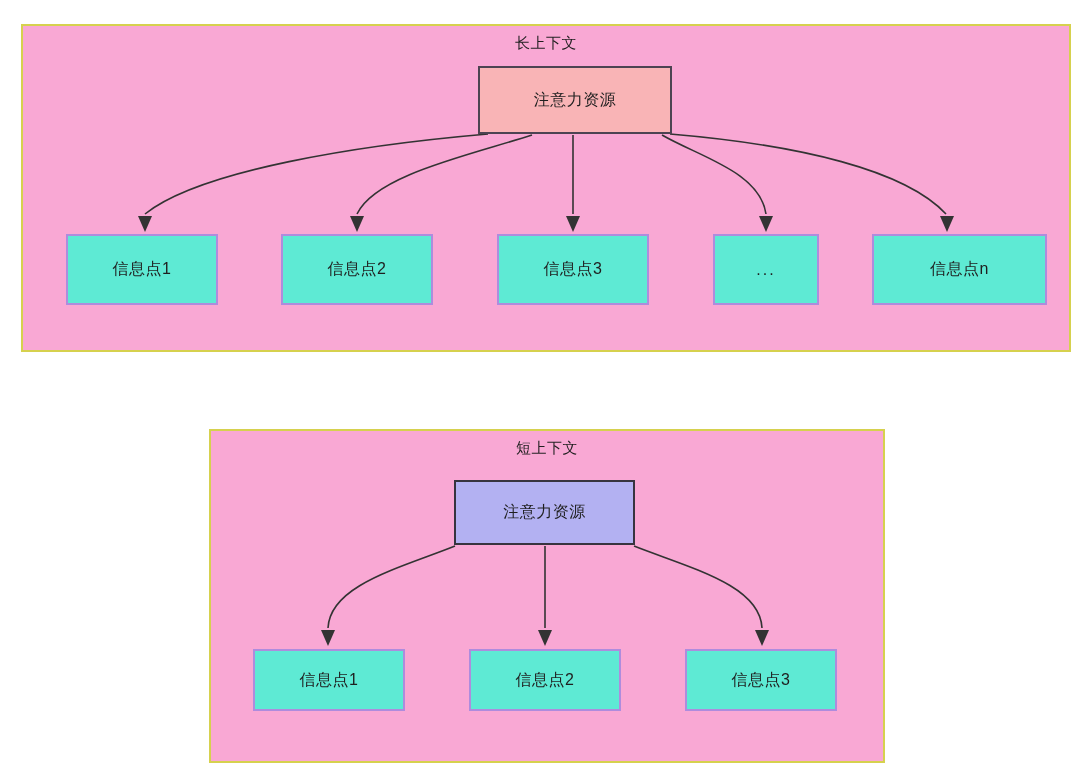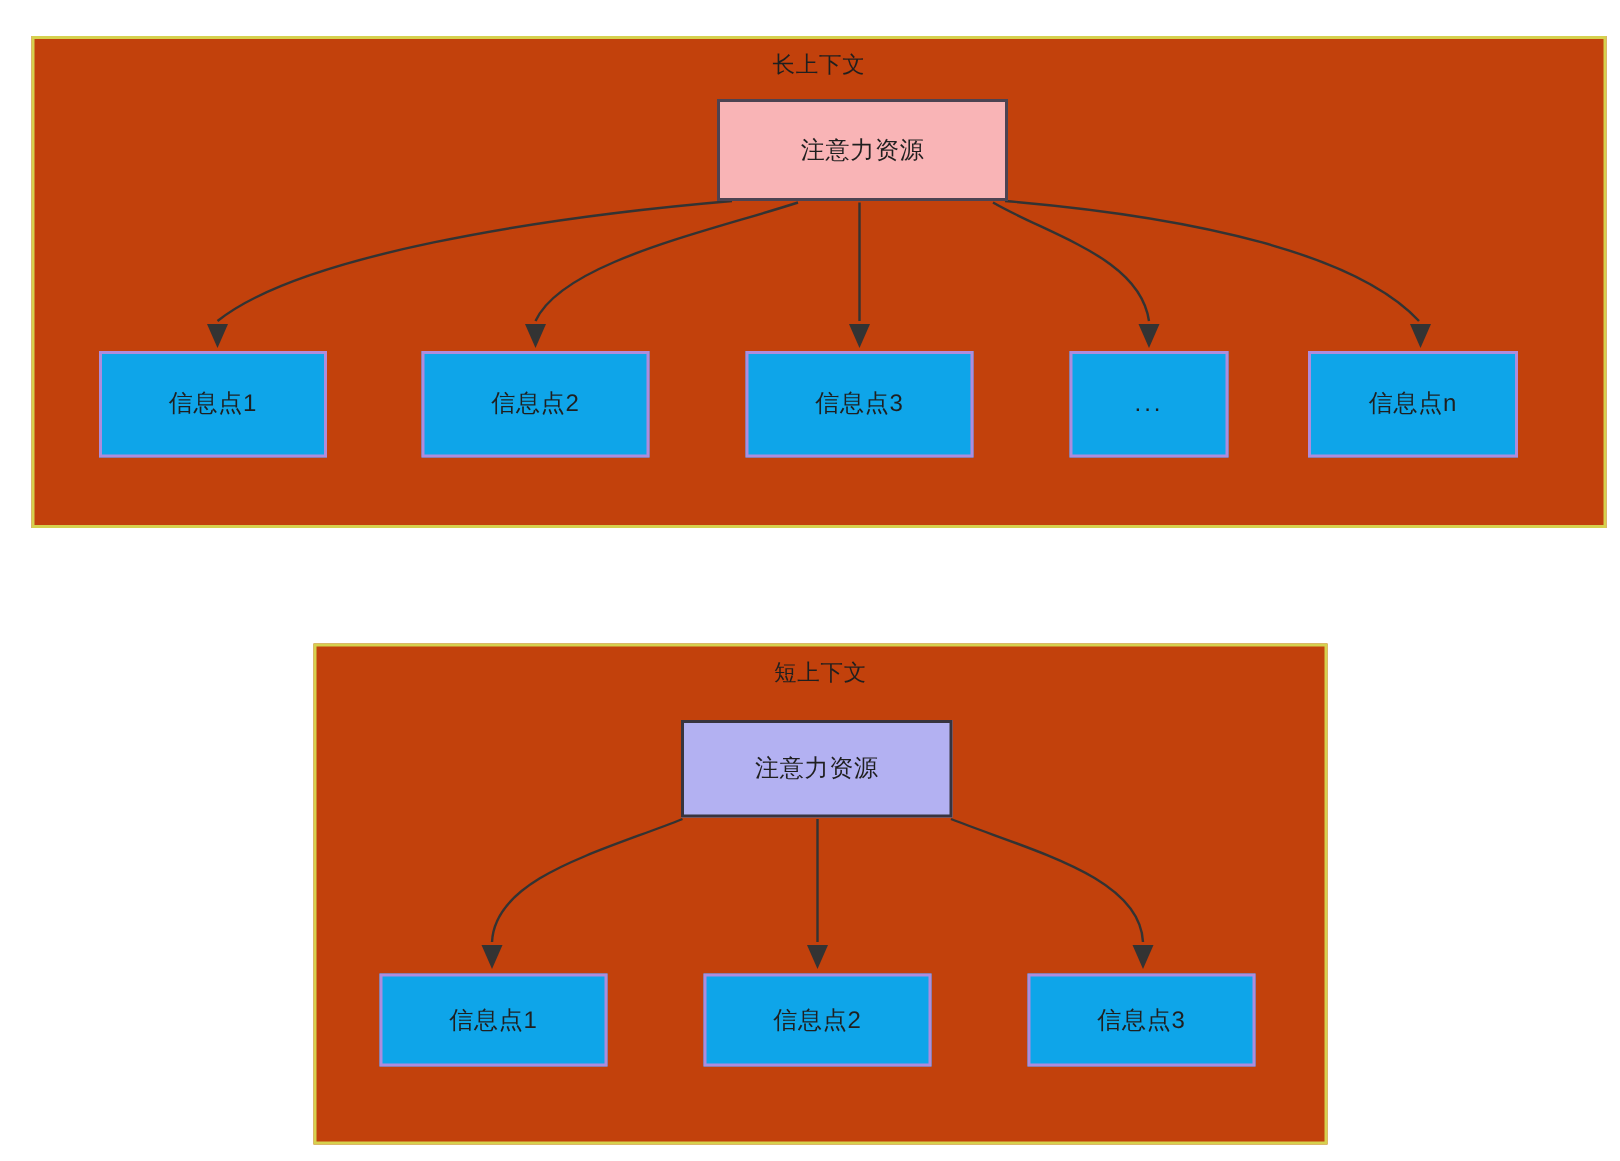--- a/index.html
+++ b/index.html
@@ -18,21 +18,21 @@
   #canvas {
     position: absolute;
     left: 0;
     top: 0;
     width: 1080px;
     height: 774px;
   }
 
   .group-box {
     position: absolute;
-    background: #c2410c;
+    background: #f9a8d4;
     border: 2px solid #d6d14e;
     box-sizing: border-box;
   }
 
   .group-title {
     position: absolute;
     width: 100%;
     text-align: center;
     top: 8px;
     left: 0;
@@ -59,21 +59,21 @@
     background: #f9b4b6;
     border: 2px solid #4d4352;
   }
 
   .node-source-short {
     background: #b3b1f2;
     border: 2px solid #37343f;
   }
 
   .node-leaf {
-    background: #0ea5e9;
+    background: #5eead4;
     border: 2px solid #ae8cdd;
   }
 
   .ellipsis-text {
     letter-spacing: 2px;
   }
 
   svg.edges {
     position: absolute;
     left: 0;
@@ -131,21 +131,21 @@
   </div>
 
   <div class="node node-leaf" style="left:497px; top:234px; width:152px; height:71px;">
     <span>信息点3</span>
   </div>
 
   <div class="node node-leaf" style="left:713px; top:234px; width:106px; height:71px;">
     <span class="ellipsis-text">...</span>
   </div>
 
-  <div class="node node-leaf" style="left:872px; top:234px; width:140px; height:71px;">
+  <div class="node node-leaf" style="left:872px; top:234px; width:175px; height:71px;">
     <span>信息点n</span>
   </div>
 
   <div class="group-box" style="left:209px; top:429px; width:676px; height:334px;">
     <div class="group-title">短上下文</div>
   </div>
 
   <svg class="edges" viewBox="0 0 1080 774">
 
     <path d="M 455 546 C 400 568 330 585 328 628"></path>

